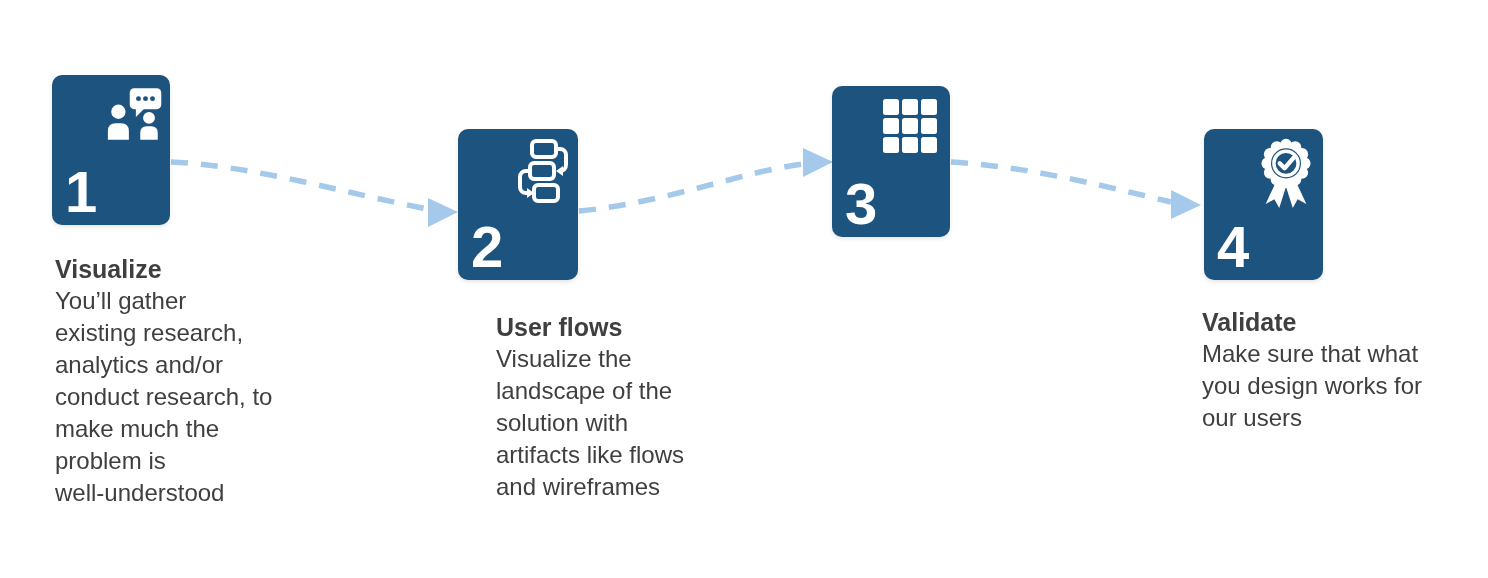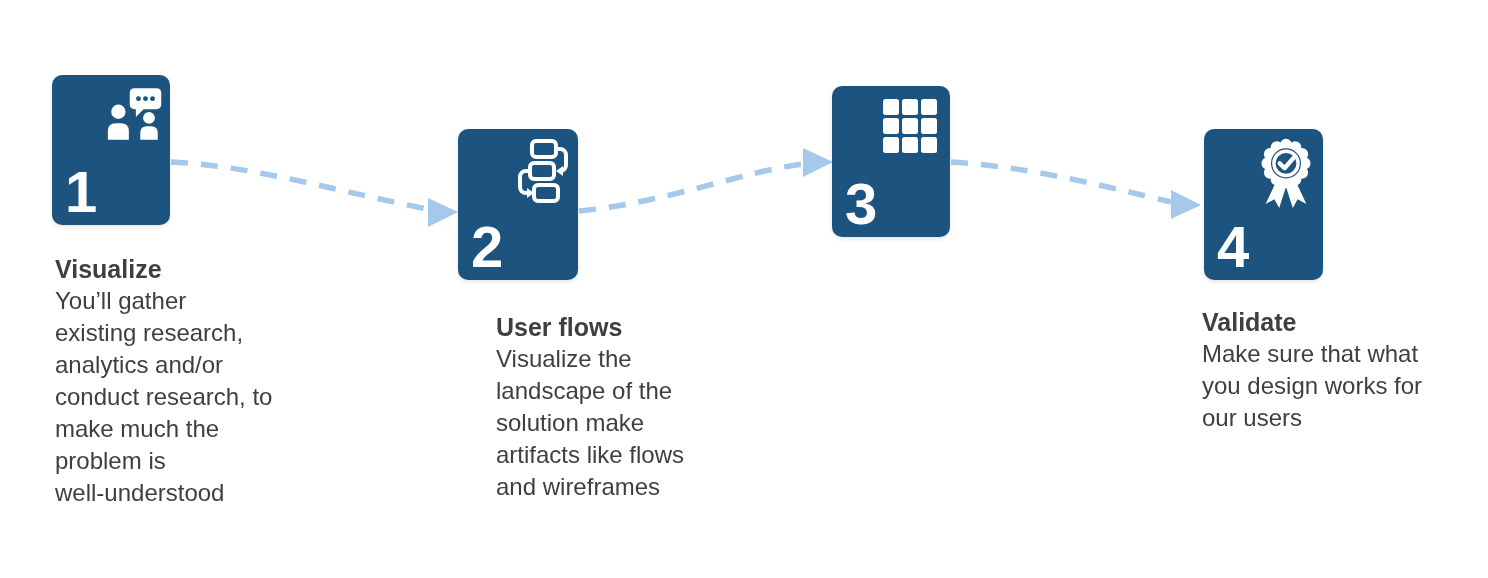--- a/index.html
+++ b/index.html
@@ -169,21 +169,21 @@
 conduct research, to
 make much the
 problem is
 well-understood</div>
   </div>
 
   <div class="step-text text-2">
     <div class="step-title">User flows</div>
     <div class="step-desc">Visualize the
 landscape of the
-solution make
+solution with
 artifacts like flows
 and wireframes</div>
   </div>
 
 
   <div class="step-text text-4">
     <div class="step-title">Validate</div>
     <div class="step-desc">Make sure that what
 you design works for
 our users</div>

